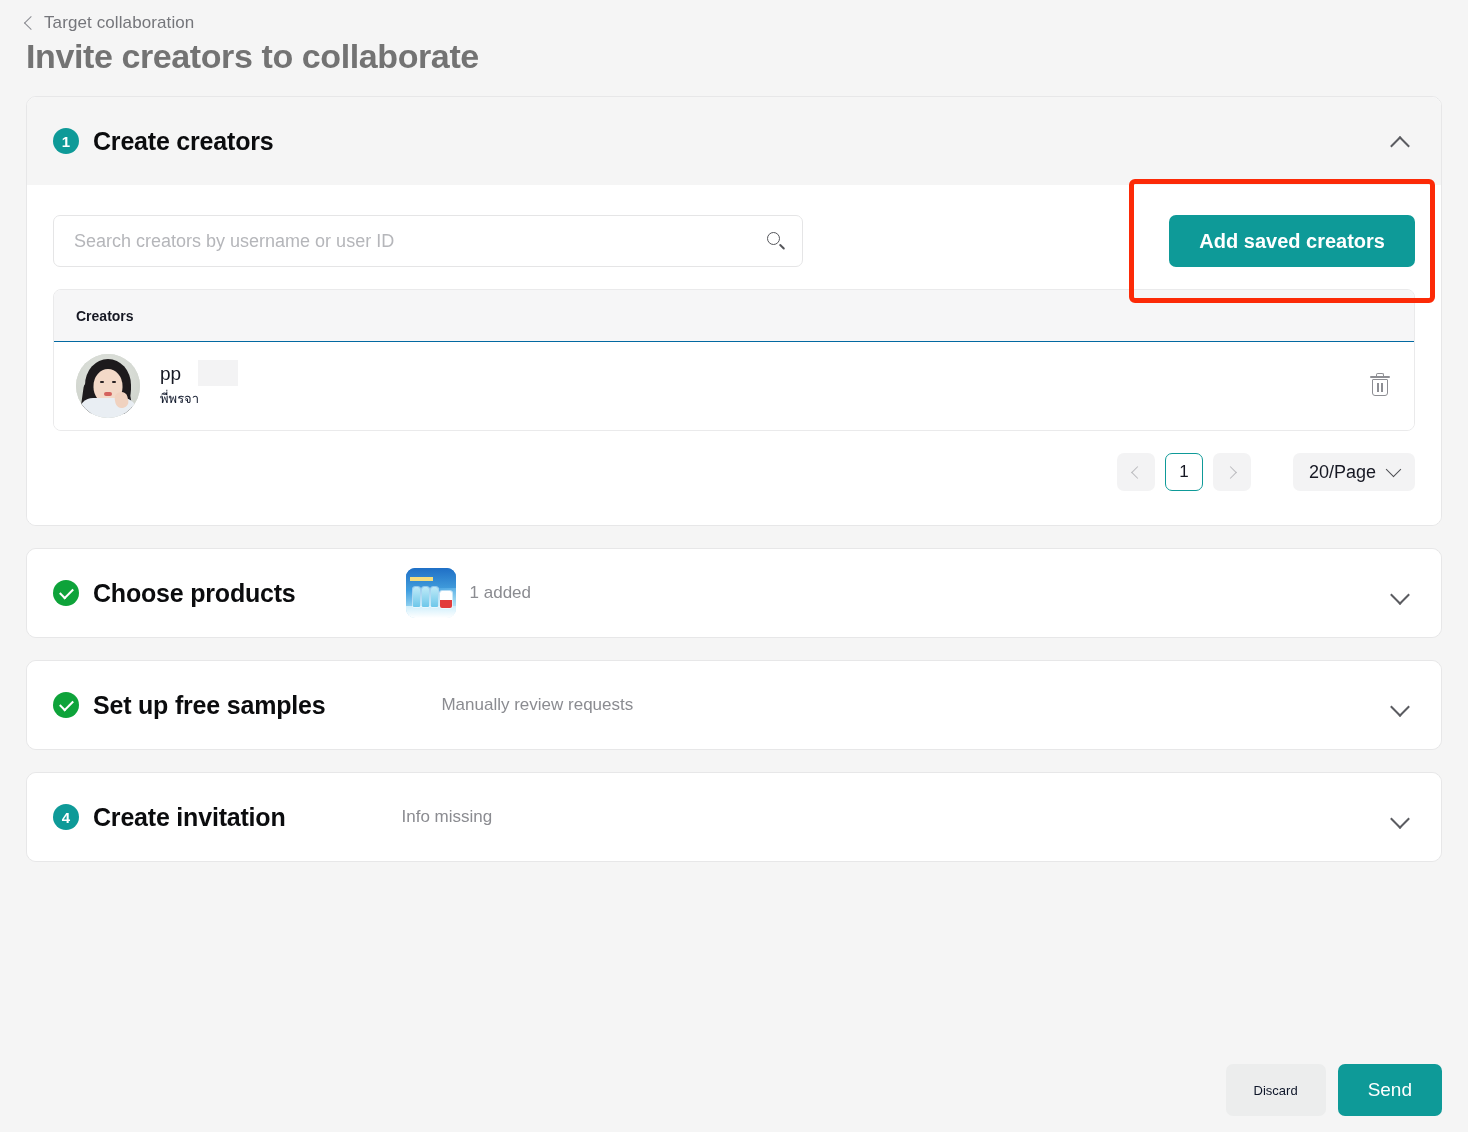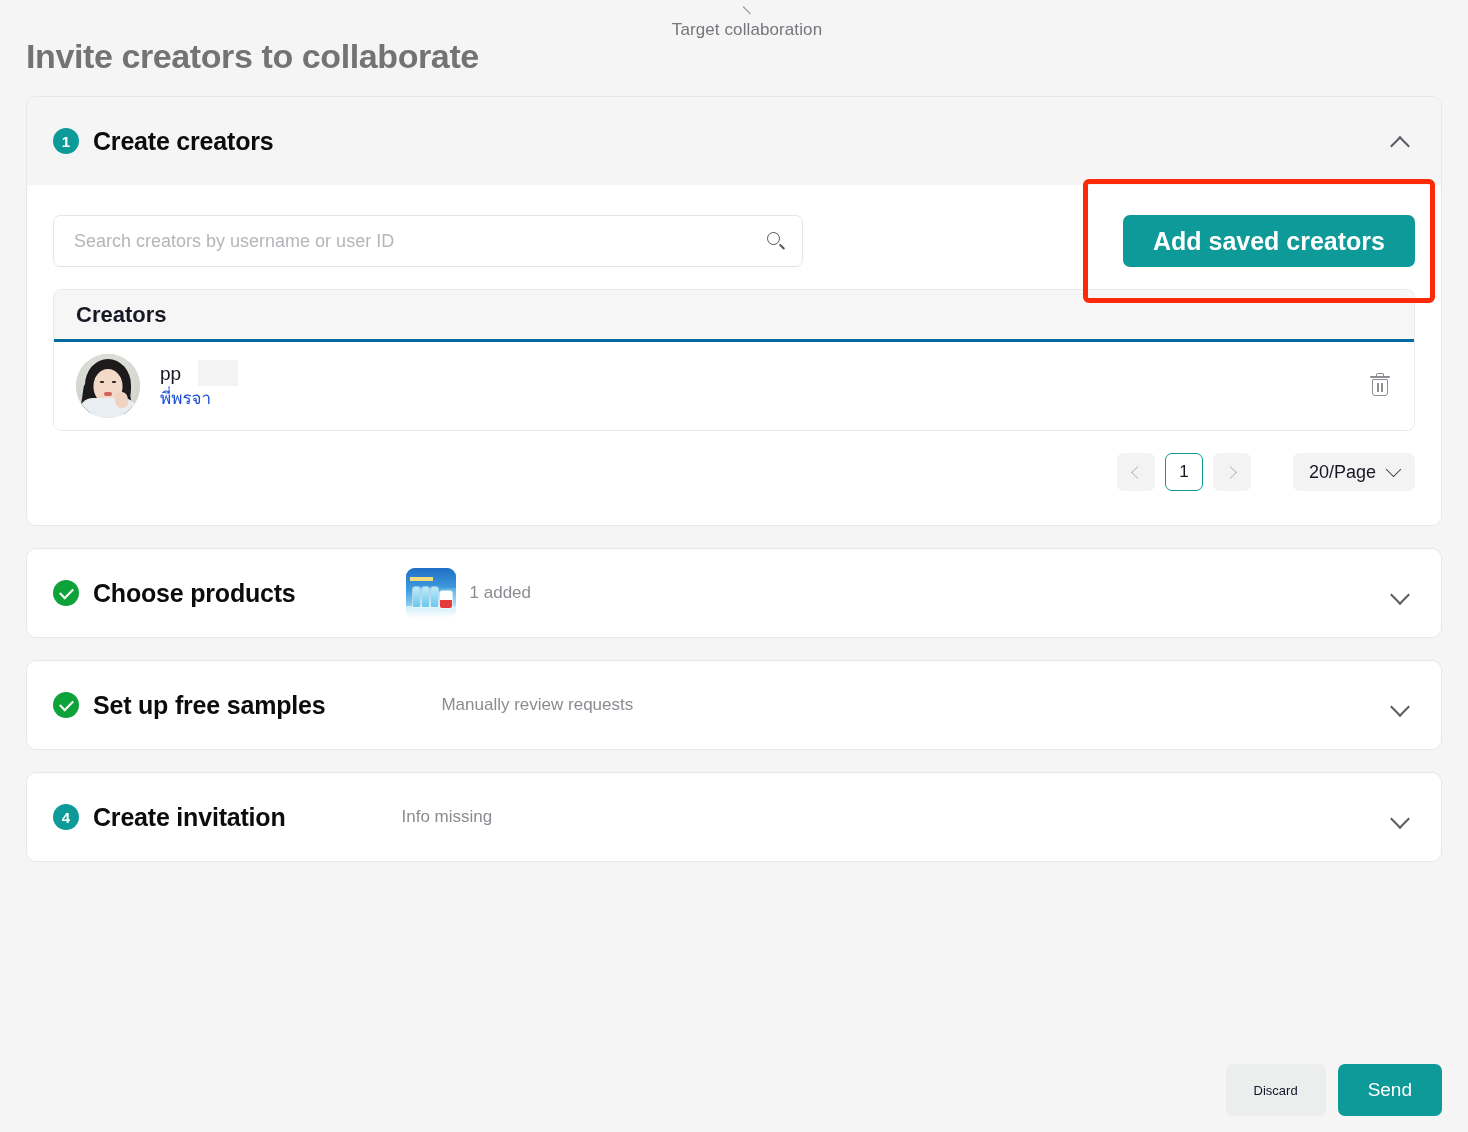--- a/index.html
+++ b/index.html
@@ -11,23 +11,22 @@
     background: #f5f5f5;
     font-family: "Liberation Sans", sans-serif;
     color: #161823;
     overflow: hidden;
     position: relative;
   }
 
   
   .breadcrumb {
     display: flex; align-items: center; gap: 8px;
-    padding: 10px 0 0 26px;
+    padding: 16px 0 0 26px;
     height: 30px;
-    flex-direction: column;
   }
   .breadcrumb .chev {
     display: inline-block; width: 10px; height: 10px;
     border-left: 1.6px solid #8a8b91;
     border-bottom: 1.6px solid #8a8b91;
     transform: rotate(45deg);
     margin-bottom: 1px;
   }
   .breadcrumb .bc-text {
     font-size: 17px; color: #75767b; letter-spacing: .1px;
@@ -208,21 +207,21 @@
     border-radius: 1px;
   }
 
   .btn {
     border: 0; border-radius: 7px;
     font-family: "Liberation Sans", sans-serif;
     cursor: pointer;
   }
   .btn-primary {
     background: #0e9a98; color: #fff;
-    font-size: 25px; font-weight: 700;
+    font-size: 20px; font-weight: 700;
     height: 52px; padding: 0 30px;
   }
   .saved-btn-wrap { position: relative; }
 
   
   .annot-box {
     position: absolute;
     border: 5px solid #fc2a07;
     border-radius: 6px;
     pointer-events: none;
@@ -235,22 +234,22 @@
     margin-top: 22px;
     border: 1px solid #eaeaeb;
     border-radius: 8px;
     overflow: hidden;
   }
   .table-head {
     background: #f6f6f7;
     height: 52px;
     display: flex; align-items: center;
     padding: 0 22px;
-    font-size: 22px; font-weight: 700; color: #161823;
-    border-bottom: 3px solid #0369a1;
+    font-size: 14px; font-weight: 700; color: #161823;
+    border-bottom: 1px solid #0369a1;
   }
   .table-row {
     height: 88px;
     display: flex; align-items: center;
     padding: 0 22px;
     background: #fff;
   }
   .avatar {
     width: 64px; height: 64px; border-radius: 50%;
     flex: 0 0 auto;
@@ -302,21 +301,21 @@
     position: relative;
     white-space: nowrap;
   }
   .redaction {
     position: absolute;
     left: 38px; top: -2px;
     width: 40px; height: 26px;
     background: #f3f3f4;
   }
   .creator-nickname {
-    font-size: 17px; color: #1d4ed8; line-height: 22px;
+    font-size: 13px; color: #0f172a; line-height: 22px;
   }
   .row-delete {
     margin-left: auto;
     width: 24px; height: 26px;
     position: relative;
     cursor: pointer;
   }
   .row-delete .lid {
     position:absolute; top: 3px; left: 2px; width: 20px; height: 2px;
     background: #8d8e93; border-radius: 1px;

